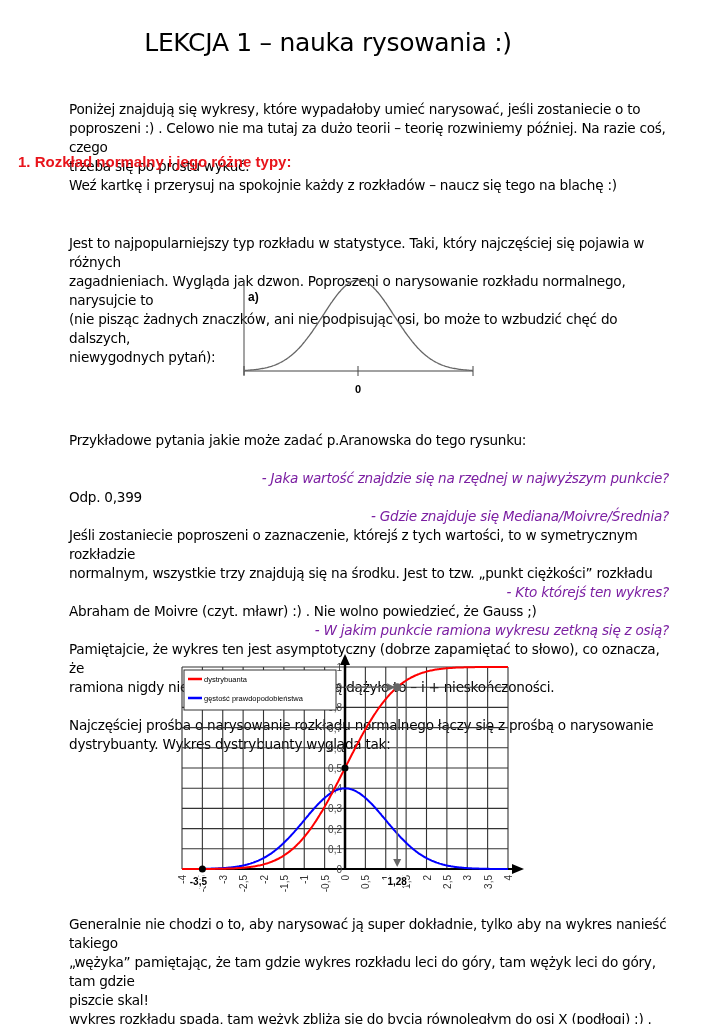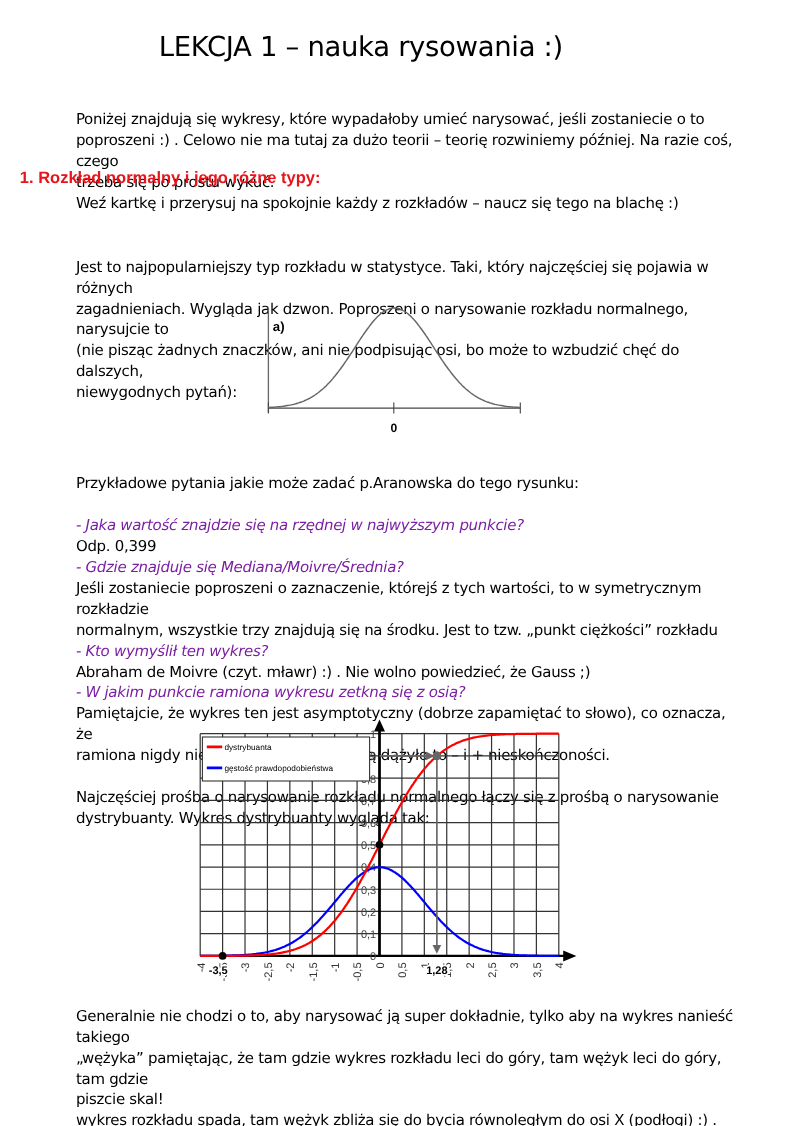--- a/index.html
+++ b/index.html
@@ -5,21 +5,21 @@
   html, body { margin: 0; padding: 0; background: #ffffff; }
   body { width: 724px; height: 1024px; position: relative; overflow: hidden;
          font-family: "DejaVu Sans", sans-serif; color: #000; }
   .page-title { position: absolute; left: 0; width: 656px; top: 28px; text-align: center;
          font-size: 25px; font-weight: normal; letter-spacing: -0.3px; }
   .para { position: absolute; left: 69px; width: 600px; font-size: 13.6px; line-height: 19px;
          letter-spacing: -0.25px; margin-top: 28px; }
   .para p { margin: 0; }
   .section-heading { position: absolute; left: 18px; width: 611px; top: 153px; 
          color: #e8141b; font-weight: bold; font-size: 15px; font-family: "Liberation Sans", sans-serif; }
-  .q { color: #7b1fa2; font-style: italic; }
+  .q { color: #7b1fa2; font-style: italic; text-align: right; }
   .chart1 { position: absolute; left: 230px; top: 265px; width: 270px; height: 135px; }
   .chart2 { position: absolute; left: 170px; top: 650px; width: 360px; height: 245px; }
   svg text { font-family: "Liberation Sans", sans-serif; }
 </style>
 </head>
 <body>
 
 <div class="page-title">LEKCJA 1 – nauka rysowania :)</div>
 
 <div class="para" style="top:72px">
@@ -50,21 +50,21 @@
 </svg>
 
 <div class="para" style="top:403px">
   <p>Przykładowe pytania jakie może zadać p.Aranowska do tego rysunku:</p>
   <p>&nbsp;</p>
   <p class="q">- Jaka wartość znajdzie się na rzędnej w najwyższym punkcie?</p>
   <p>Odp. 0,399</p>
   <p class="q">- Gdzie znajduje się Mediana/Moivre/Średnia?</p>
   <p>Jeśli zostaniecie poproszeni o zaznaczenie, którejś z tych wartości, to w symetrycznym rozkładzie</p>
   <p>normalnym, wszystkie trzy znajdują się na środku. Jest to tzw. „punkt ciężkości” rozkładu</p>
-  <p class="q">- Kto wymyślił ten wykres?</p>
+  <p class="q">- Kto którejś ten wykres?</p>
   <p>Abraham de Moivre (czyt. mławr) :) . Nie wolno powiedzieć, że Gauss ;)</p>
   <p class="q">- W jakim punkcie ramiona wykresu zetkną się z osią?</p>
   <p>Pamiętajcie, że wykres ten jest asymptotyczny (dobrze zapamiętać to słowo), co oznacza, że</p>
   <p>ramiona nigdy nie zetkną się z osią. Będą dążyło to – i + nieskończoności.</p>
   <p>&nbsp;</p>
   <p>Najczęściej prośba o narysowanie rozkładu normalnego łączy się z prośbą o narysowanie</p>
   <p>dystrybuanty. Wykres dystrybuanty wygląda tak:</p>
 </div>
 
 <svg class="chart2" id="chart2" viewBox="0 0 360 245">

